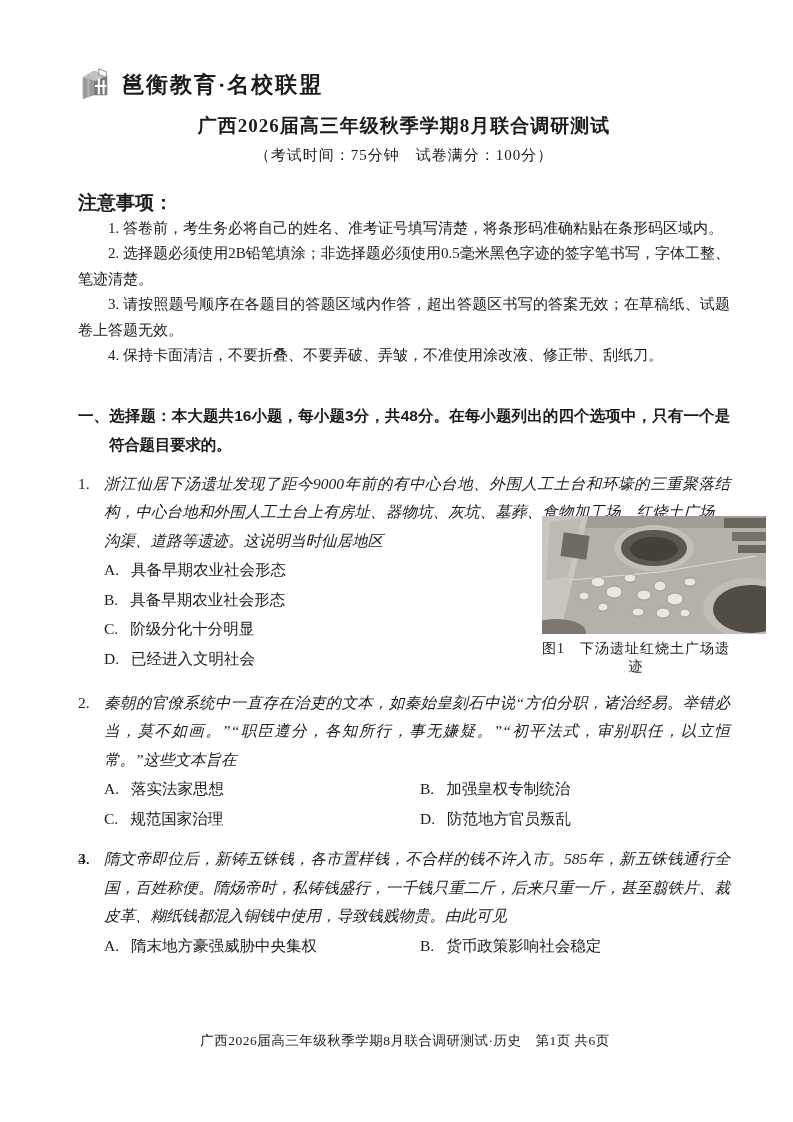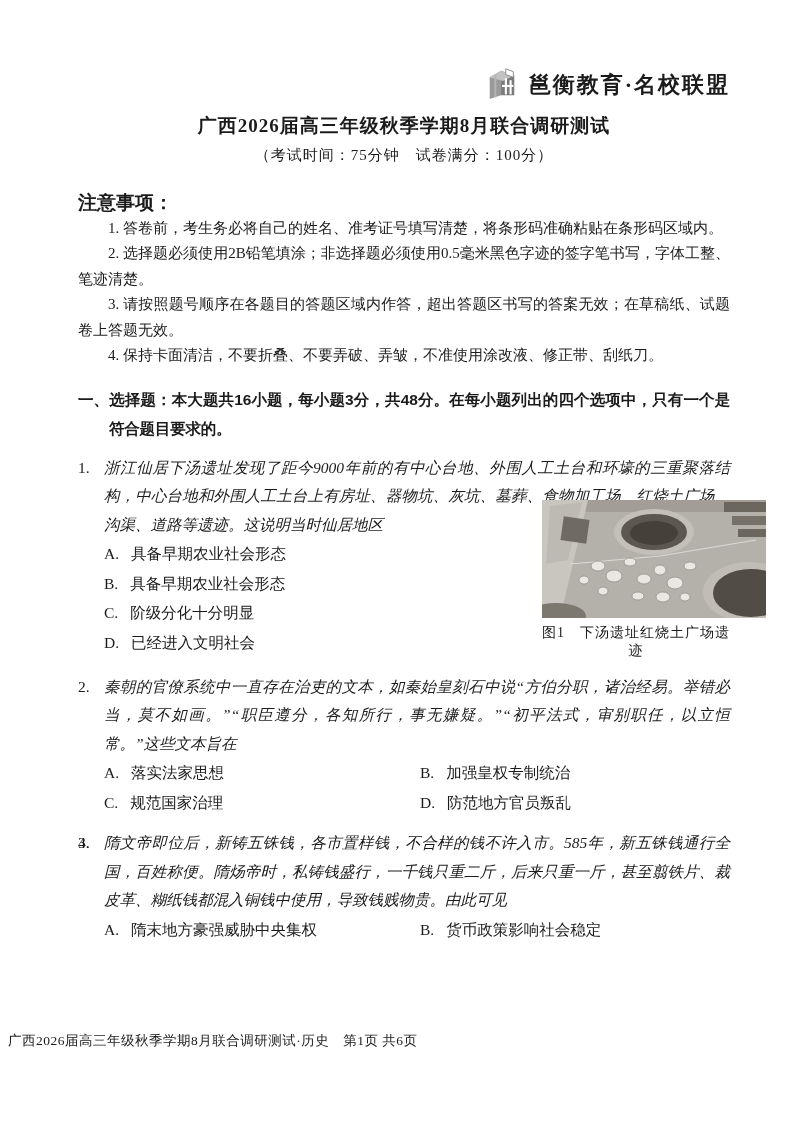--- a/index.html
+++ b/index.html
@@ -5,37 +5,37 @@
   html,body { margin:0; padding:0; background:#ffffff; }
   .sheet {
     position:relative; width:793px; height:1122px; margin:0 auto;
     background:#ffffff; color:#1b1b1b; overflow:hidden;
     font-family:"Liberation Serif","DejaVu Serif",serif;
   }
   .content { position:absolute; left:78px; top:0; width:652px; }
 
   
   .hdr { text-align:center; padding-top:66px; }
-  .org-row { display:flex; justify-content:flex-end; align-items:center; gap:10px; }
+  .org-row { display:flex; justify-content:flex-start; align-items:center; gap:10px; }
   .org-name { font-size:22px; font-weight:bold; letter-spacing:2px; }
   .exam-title { font-size:19px; font-weight:bold; margin-top:9px; letter-spacing:1px; }
   .subject-title { font-size:30px; font-weight:bold; margin-top:4px; letter-spacing:8px; }
   .exam-info { font-size:15px; margin-top:7px; letter-spacing:1px; }
 
   
   .notice { margin-top:25px; font-size:15px; line-height:25.5px; }
   .notice-title {
     font-family:"Liberation Sans","DejaVu Sans",sans-serif;
     font-weight:bold; font-size:19px;
   }
   .notice p { margin:0; text-indent:2em; text-align:justify; }
 
   
   .section-heading {
-    margin-top:16px; font-family:"Liberation Sans","DejaVu Sans",sans-serif;
+    margin-top:32px; font-family:"Liberation Sans","DejaVu Sans",sans-serif;
     font-weight:bold; font-size:15.5px; line-height:29px;
     padding-left:2em; text-indent:-2em; text-align:justify; letter-spacing:-0.2px;
   }
 
   
   .question { position:relative; padding-left:26px; margin-top:11px;
               font-size:15.5px; line-height:28.5px; }
   .qnum { position:absolute; left:0; top:0; }
   .stem { text-align:justify;font-style:italic; }
   .opts-grid { display:grid; grid-template-columns:316px 1fr; }
@@ -43,21 +43,21 @@
   .opt .lbl { margin-right:12px; }
   .q-with-figure { min-height:208px; }
   .q1-opts .opt { line-height:29.5px; }
 
   
   .figure { position:absolute; right:0; top:46px; width:188px; text-align:center; }
   .figure svg { display:block; width:224px; height:118px; }
   .fig-caption { font-size:14px; margin-top:6px; letter-spacing:1px; line-height:18px; }
 
   
-  .footer { position:absolute; left:8px; right:0; bottom:72px; 
+  .footer { position:absolute; left:17px; right:0; bottom:72px; text-align:center;
             font-size:13.5px; letter-spacing:0.5px; }
 </style>
 </head>
 <body>
 
 <div class="sheet">
   <div class="content">
 
     <div class="hdr">
       <div class="org-row">

